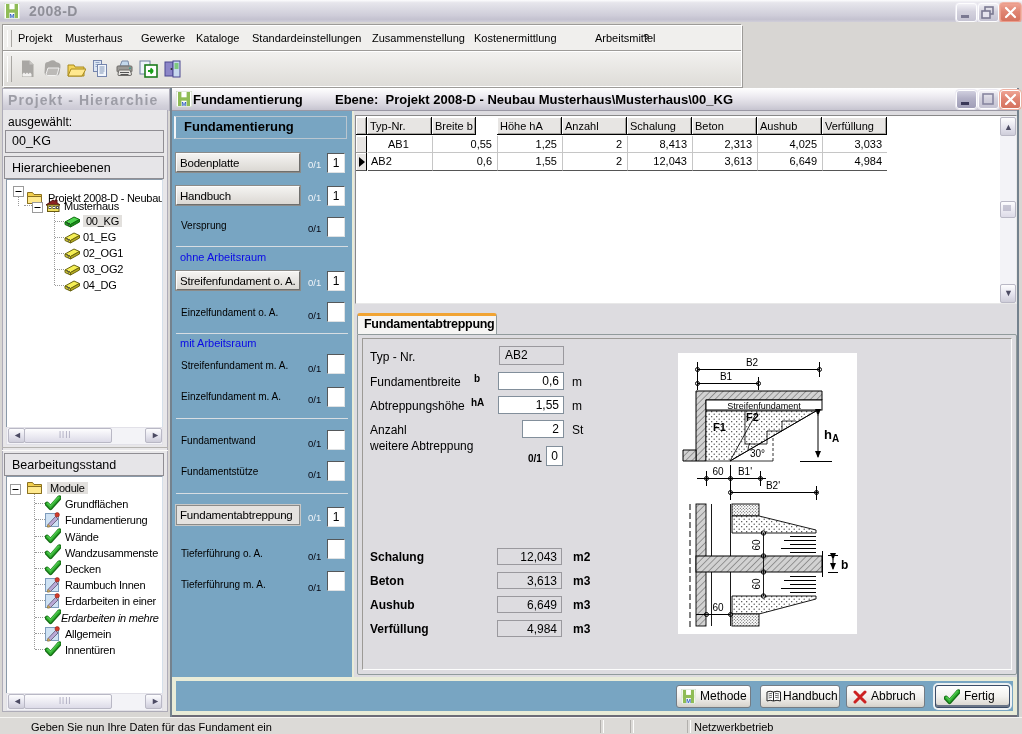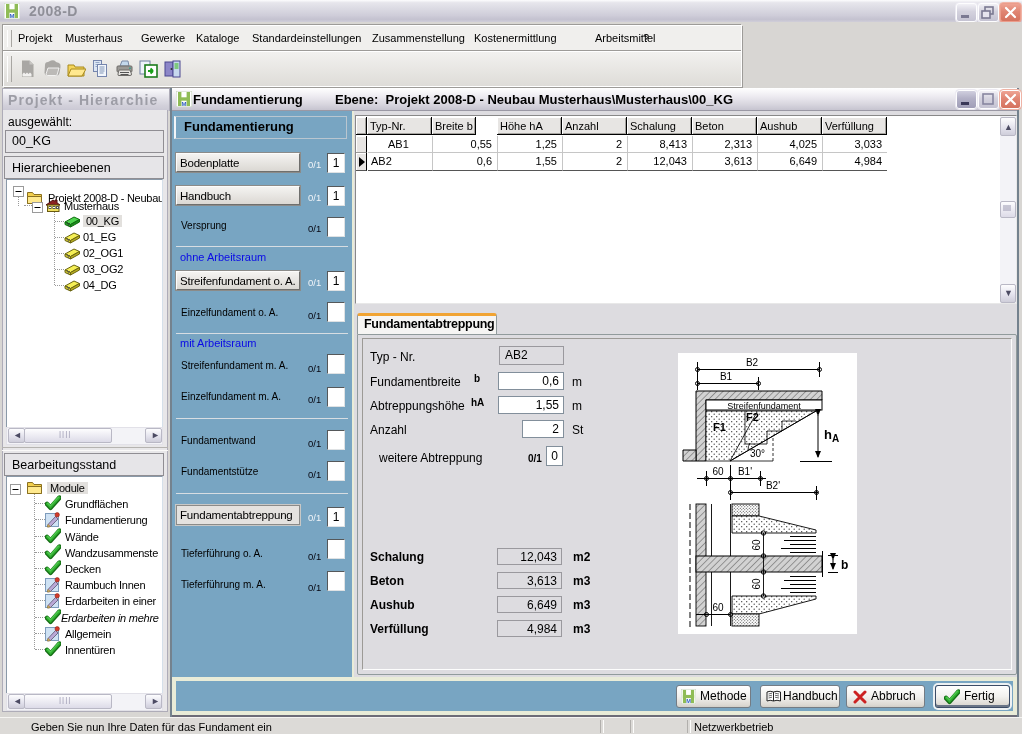--- a/index.html
+++ b/index.html
@@ -583,21 +583,21 @@
       <span class="flbl" style="left:111px;top:34px;font-size:10px;font-weight:bold;">b</span>
       <div class="finput" style="left:135px;top:33px;width:66px;height:18px;">0,6</div>
       <span class="funit" style="left:209px;top:36px;font-weight:normal;">m</span>
       <span class="flbl" style="left:7px;top:60px;">Abtreppungshöhe</span>
       <span class="flbl" style="left:108px;top:58px;font-size:10px;font-weight:bold;">hA</span>
       <div class="finput" style="left:135px;top:57px;width:66px;height:18px;">1,55</div>
       <span class="funit" style="left:209px;top:60px;font-weight:normal;">m</span>
       <span class="flbl" style="left:7px;top:84px;">Anzahl</span>
       <div class="finput" style="left:159px;top:81px;width:42px;height:18px;">2</div>
       <span class="funit" style="left:209px;top:84px;font-weight:normal;">St</span>
-      <span class="flbl" style="left:7px;top:112px;margin-left:9px;">weitere Abtreppung</span>
+      <span class="flbl" style="left:7px;top:100px;">weitere Abtreppung</span>
       <span class="flbl" style="left:165px;top:114px;font-size:10px;font-weight:bold;">0/1</span>
       <div class="finput" style="left:183px;top:107px;width:17px;height:20px;text-align:center;padding-right:0;line-height:19px;">0</div>
       <span class="flbl" style="left:7px;top:211px;font-weight:bold;">Schalung</span>
       <div class="fro" style="left:134px;top:209px;width:65px;height:17px;text-align:right;padding-right:4px;">12,043</div>
       <span class="funit" style="left:210px;top:211px;">m2</span>
       <span class="flbl" style="left:7px;top:235px;font-weight:bold;">Beton</span>
       <div class="fro" style="left:134px;top:233px;width:65px;height:17px;text-align:right;padding-right:4px;">3,613</div>
       <span class="funit" style="left:210px;top:235px;">m3</span>
       <span class="flbl" style="left:7px;top:259px;font-weight:bold;">Aushub</span>
       <div class="fro" style="left:134px;top:257px;width:65px;height:17px;text-align:right;padding-right:4px;">6,649</div>

